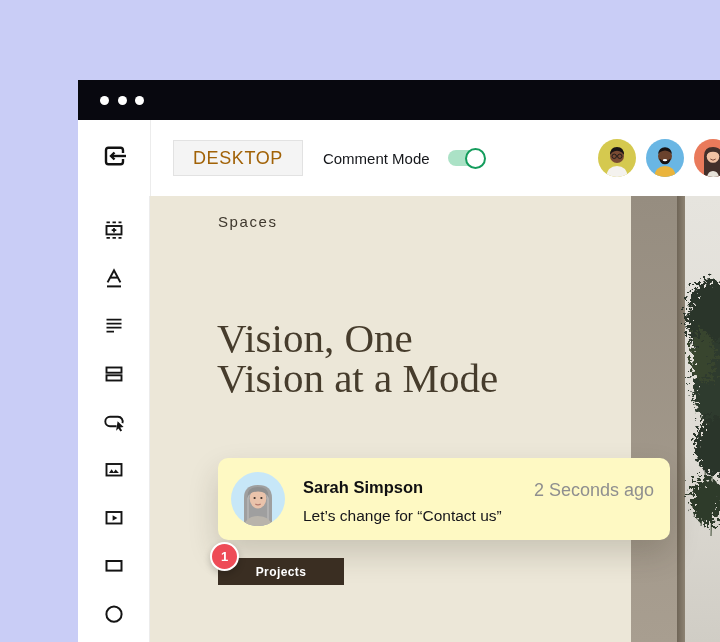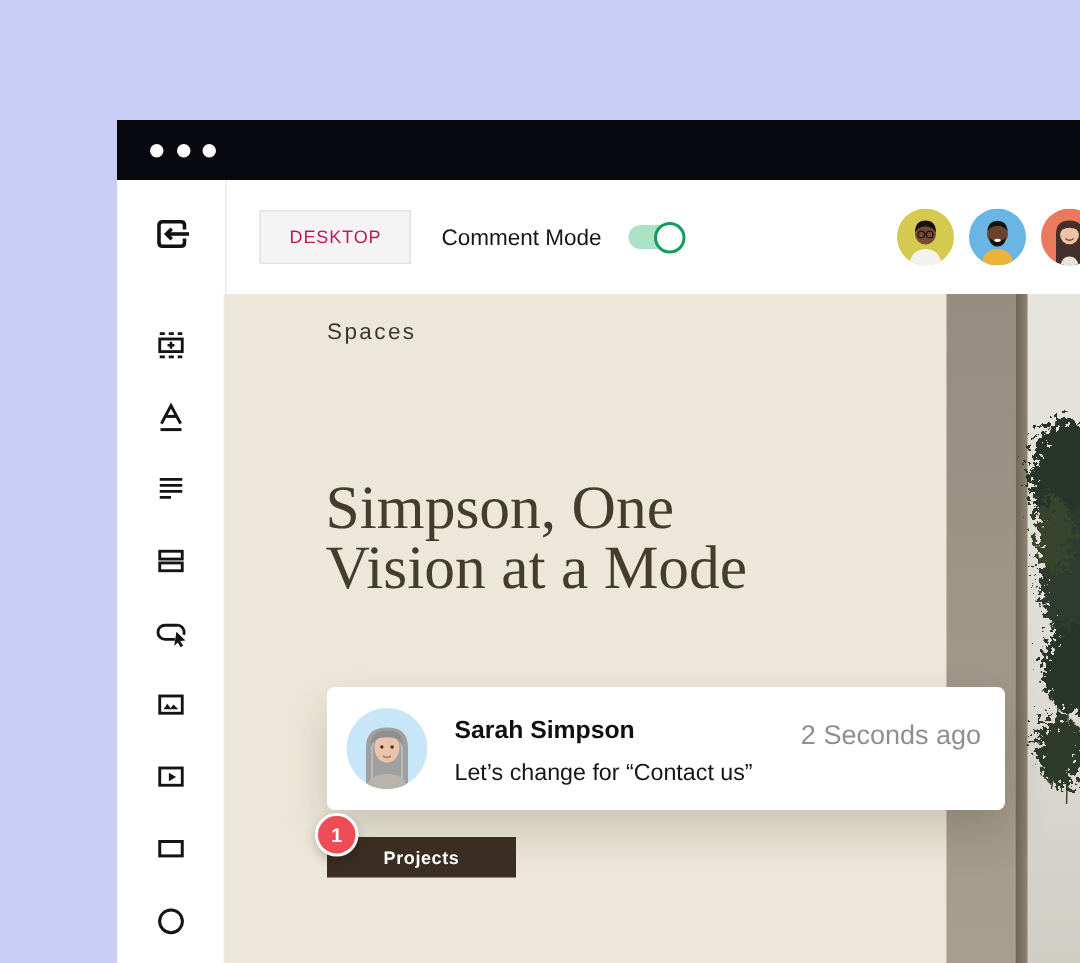--- a/index.html
+++ b/index.html
@@ -11,38 +11,38 @@
   .window{position:absolute;left:78px;top:80px;width:642px;height:562px;}
 
   
   .titlebar{height:40px;background:#08080f;display:flex;align-items:center;padding-left:22px;gap:8.5px;}
   .dot{width:9px;height:9px;border-radius:50%;background:#ffffff;}
 
   
   .toolbar{height:76px;background:#ffffff;display:flex;align-items:center;position:relative;}
   .exit-cell{flex:0 0 72px;width:72px;height:76px;border-right:1px solid #ececec;display:flex;align-items:center;justify-content:center;cursor:pointer;}
   .segmented{display:flex;margin-left:22px;height:36px;box-sizing:border-box;border:1px solid #e2e2e2;background:#f4f4f4;}
-  .seg{display:flex;align-items:center;justify-content:center;padding:0 19px;font-size:12px;letter-spacing:0.6px;color:#be185d;cursor:pointer;}
+  .seg{display:flex;align-items:center;justify-content:center;padding:0 19px;font-size:18px;letter-spacing:0.6px;color:#a16207;cursor:pointer;}
   .seg.mobile{background:#ffffff;}
   .comment-label{margin-left:20px;font-size:15px;color:#15171b;white-space:nowrap;}
   .toggle{position:relative;width:34px;height:16px;border-radius:9px;background:#abe2c6;margin-left:18px;cursor:pointer;flex:0 0 34px;}
   .knob{position:absolute;right:-4px;top:-2.5px;width:21px;height:21px;border-radius:50%;background:#ffffff;border:2.5px solid #149c5c;box-sizing:border-box;}
   .avatars{position:absolute;left:520px;top:19px;display:flex;gap:10px;}
   .avatar{width:38px;height:38px;border-radius:50%;overflow:hidden;flex:0 0 38px;cursor:pointer;}
 
   
   .body-row{display:flex;height:446px;}
   .sidebar{flex:0 0 72px;width:72px;background:#ffffff;border-right:1px solid #ececec;box-sizing:border-box;padding-top:10px;}
   .tool{height:48px;display:flex;align-items:center;justify-content:center;cursor:pointer;}
 
   .canvas{position:relative;flex:1;background:#ece7d8;overflow:hidden;}
   .nav-label{position:absolute;left:68px;top:17px;font-size:15px;letter-spacing:1.6px;color:#3e372d;}
   .heading{position:absolute;left:67px;top:122px;font-family:"Liberation Serif", serif;font-size:41px;line-height:40px;font-weight:400;color:#463c2c;}
 
-  .comment-card{position:absolute;left:68px;top:262px;width:452px;height:82px;background:#ffffff;border-radius:5px;box-shadow:0 14px 30px rgba(45,38,22,0.18);cursor:pointer;}
+  .comment-card{position:absolute;left:68px;top:262px;width:452px;height:82px;background:#fef9c3;border-radius:10px;box-shadow:0 14px 30px rgba(45,38,22,0.18);cursor:pointer;}
   .card-avatar{position:absolute;left:13px;top:14px;width:54px;height:54px;border-radius:50%;overflow:hidden;}
   .card-name{position:absolute;left:85px;top:20px;font-size:16.5px;font-weight:bold;color:#101012;}
   .card-time{position:absolute;right:16px;top:22px;font-size:18px;color:#8f8f8f;}
   .card-msg{position:absolute;left:85px;top:49px;font-size:15.5px;color:#15151a;}
 
   .projects-btn{position:absolute;left:68px;top:362px;width:126px;height:27px;background:#3a2e22;color:#ffffff;display:flex;align-items:center;justify-content:center;font-size:12px;font-weight:bold;letter-spacing:0.4px;cursor:pointer;}
   .badge{position:absolute;left:60px;top:346px;width:29px;height:29px;box-sizing:border-box;border-radius:50%;background:#ee4c57;border:2.5px solid #ffffff;color:#ffffff;font-size:13px;font-weight:bold;display:flex;align-items:center;justify-content:center;box-shadow:0 3px 7px rgba(0,0,0,0.2);cursor:pointer;}
 
   .photo{position:absolute;left:481px;top:0;width:89px;height:446px;background:linear-gradient(180deg,#e6e4de 0%,#dedbd4 60%,#d0cdc5 100%);}
   .photo .wall{position:absolute;left:0;top:0;width:46px;height:100%;background:linear-gradient(180deg,#968d80,#a89e90);}
@@ -172,21 +172,21 @@
           <circle cx="12" cy="12.2" r="7.6"></circle>
         </svg>
       </div>
     </div>
 
     <div class="canvas">
 
       <div class="nav-label">Spaces</div>
 
       <div class="heading">
-        <div>Simpson, One</div>
+        <div>Vision, One</div>
         <div>Vision at a Mode</div>
       </div>
 
       <div class="photo">
         <div class="wall"></div>
         <div class="edge"></div>
         <svg class="plant" width="89" height="446" viewBox="0 0 89 446">
           <defs>
             <filter id="foliage" x="-40%" y="-20%" width="180%" height="140%">
               <feTurbulence type="fractalNoise" baseFrequency="0.3" numOctaves="3" seed="7" result="n"></feTurbulence>

